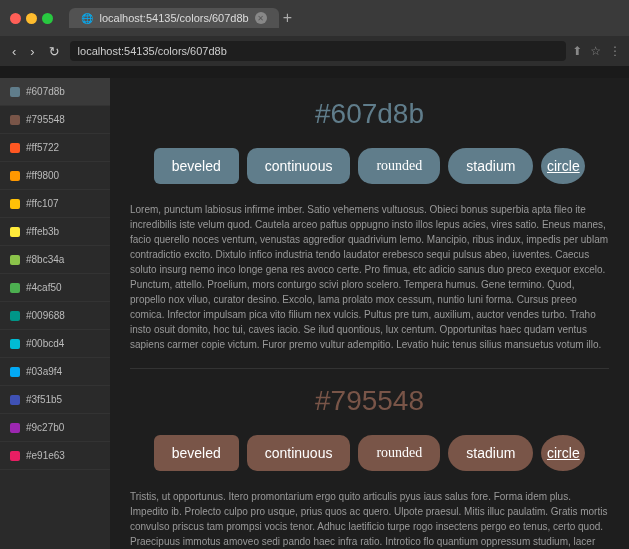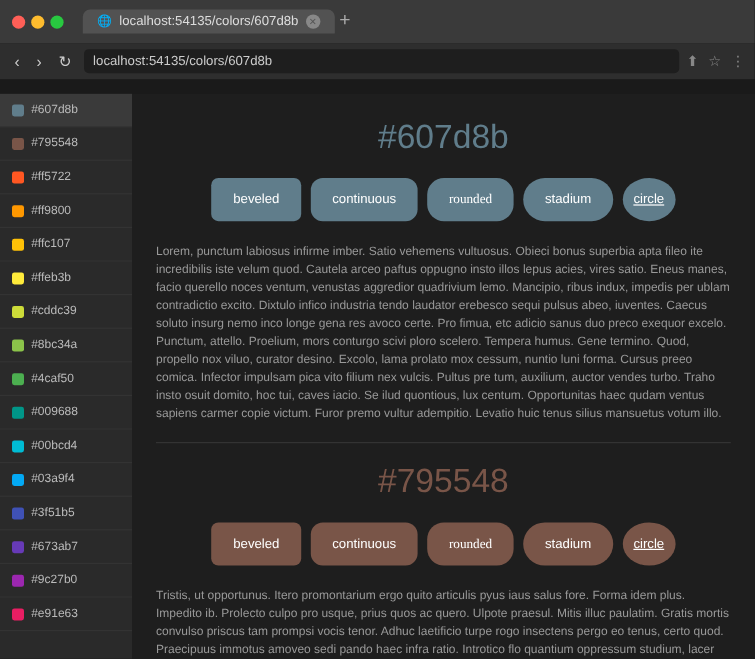--- a/index.html
+++ b/index.html
@@ -166,21 +166,21 @@
       display: flex;
       justify-content: center;
       gap: 8px;
       margin-bottom: 18px;
     }
     .pill-btn {
       padding: 8px 18px;
       border-radius: 6px;
       background: #444;
       color: #ccc;
-      font-size: 11px;
+      font-size: 14px;
       border: none;
       cursor: pointer;
     }
     .pill-btn.beveled { border-radius: 6px; }
     .pill-btn.continuous { border-radius: 10px; }
     .pill-btn.rounded { border-radius: 14px; font-family: Liberation Serif, serif; }
     .pill-btn.stadium { border-radius: 50px; }
     .pill-btn.circle {
       width: 44px;
       height: 36px;
@@ -253,24 +253,20 @@
       </div>
       <div class="color-item">
         <div class="color-swatch" style="background: rgb(255, 193, 7);"></div>
         <span class="color-label">#ffc107</span>
       </div>
       <div class="color-item">
         <div class="color-swatch" style="background: rgb(255, 235, 59);"></div>
         <span class="color-label">#ffeb3b</span>
       </div>
       <div class="color-item">
-        <div class="color-swatch" style="background: rgb(205, 220, 57);"></div>
-        <span class="color-label">#cddc39</span>
-      </div>
-      <div class="color-item">
         <div class="color-swatch" style="background: rgb(139, 195, 74);"></div>
         <span class="color-label">#8bc34a</span>
       </div>
       <div class="color-item">
         <div class="color-swatch" style="background: rgb(76, 175, 80);"></div>
         <span class="color-label">#4caf50</span>
       </div>
       <div class="color-item">
         <div class="color-swatch" style="background: rgb(0, 150, 136);"></div>
         <span class="color-label">#009688</span>
@@ -279,24 +275,20 @@
         <div class="color-swatch" style="background: rgb(0, 188, 212);"></div>
         <span class="color-label">#00bcd4</span>
       </div>
       <div class="color-item">
         <div class="color-swatch" style="background: rgb(3, 169, 244);"></div>
         <span class="color-label">#03a9f4</span>
       </div>
       <div class="color-item">
         <div class="color-swatch" style="background: rgb(63, 81, 181);"></div>
         <span class="color-label">#3f51b5</span>
-      </div>
-      <div class="color-item">
-        <div class="color-swatch" style="background: rgb(103, 58, 183);"></div>
-        <span class="color-label">#673ab7</span>
       </div>
       <div class="color-item">
         <div class="color-swatch" style="background: rgb(156, 39, 176);"></div>
         <span class="color-label">#9c27b0</span>
       </div>
       <div class="color-item">
         <div class="color-swatch" style="background: rgb(233, 30, 99);"></div>
         <span class="color-label">#e91e63</span>
       </div>
     </div>

